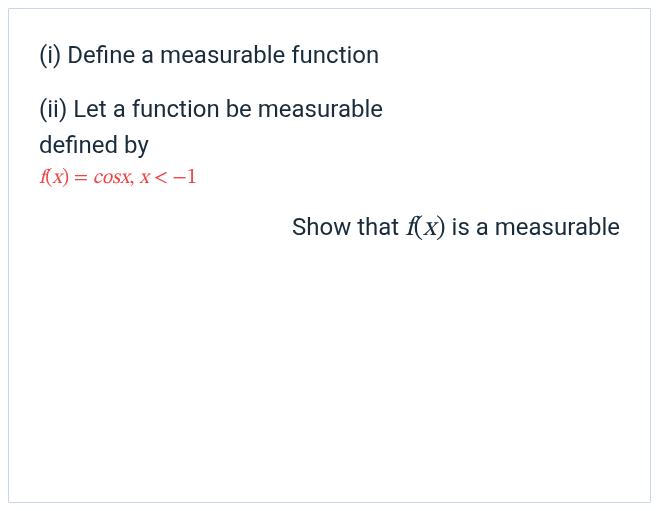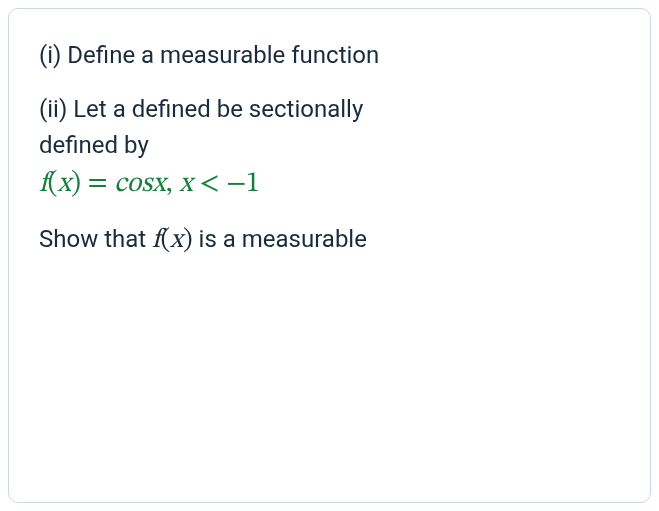--- a/index.html
+++ b/index.html
@@ -9,51 +9,52 @@
     }
     body {
       font-family: -apple-system, BlinkMacSystemFont, "Segoe UI", Roboto, Arial, sans-serif;
       background: #ffffff;
       width: 659px;
       height: 511px;
       padding: 8px;
     }
     .problem-box {
       border: 1px solid #c8d8e8;
-      border-radius: 10px;
+      border-radius: 1px;
       padding: 28px 30px 30px 30px;
       background: #ffffff;
       height: 100%;
     }
     .text-line {
       font-size: 24px;
       color: #1a2b3c;
       line-height: 1.5;
       margin-bottom: 18px;
     }
     .text-line-last-intro {
       font-size: 24px;
       color: #1a2b3c;
       line-height: 1.5;
     }
     .math-block {
       font-family: "Cambria Math", "STIX Two Math", "Latin Modern Math", Georgia, serif;
-      font-size: 28px;
-      color: #15803d;
+      font-size: 20px;
+      color: #ef4444;
       line-height: 1.55;
       margin-bottom: 0;
     }
     .math-row {
       display: block;
     }
     .text-conclusion {
       font-size: 24px;
       color: #1a2b3c;
       line-height: 1.5;
       margin-top: 14px;
+      text-align: right;
     }
     .fn {
       font-style: italic;
     }
     .var {
       font-style: italic;
     }
     .sup {
       font-size: 0.65em;
       vertical-align: super;
@@ -64,21 +65,21 @@
       font-size: 27px;
     }
   </style>
 </head>
 <body>
 
 <div class="problem-box">
 
   <div class="text-line">(i) Define a measurable function</div>
 
-  <div class="text-line" style="margin-bottom:0;">(ii) Let a defined be sectionally</div>
+  <div class="text-line" style="margin-bottom:0;">(ii) Let a function be measurable</div>
   <div class="text-line-last-intro">defined by</div>
 
   <div class="math-block">
     <span class="math-row">
       <span class="fn">f</span>(<span class="var">x</span>) = <span class="fn">cosx</span><span>, </span><span class="var">x</span><span> &lt; </span><span>−1</span>
     </span>
 
 
   </div>
 

